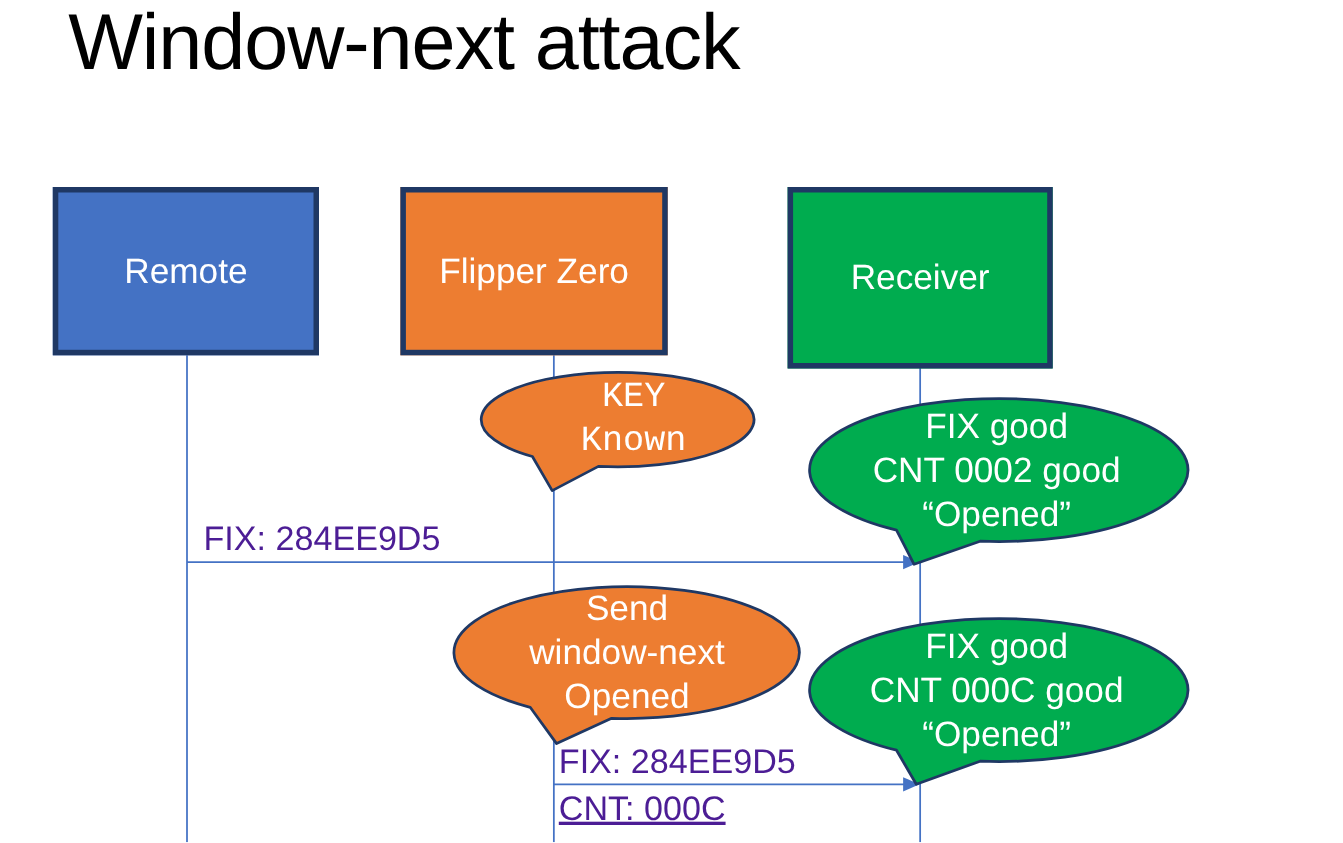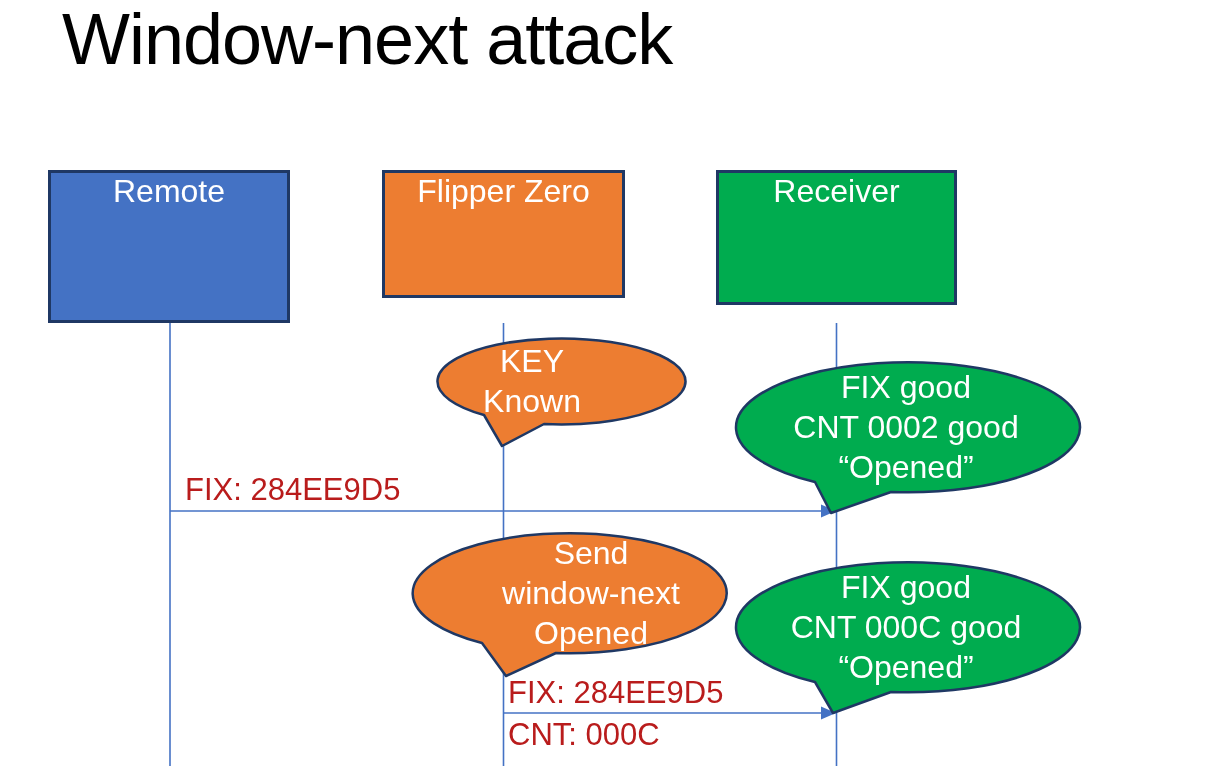--- a/index.html
+++ b/index.html
@@ -7,42 +7,42 @@
     position:relative;width:1221px;height:766px;background:#ffffff;
     overflow:hidden;font-family:"Liberation Sans",sans-serif;
   }
   .title{
     position:absolute;left:62px;top:-4px;margin:0;
     font-size:72px;font-weight:300;letter-spacing:-1px;line-height:86px;
     color:#000;white-space:nowrap;
   }
   svg.canvas{position:absolute;left:0;top:0;}
   .actor{
-    position:absolute;box-sizing:border-box;border:3px solid #84cc16;
-    display:flex;align-items:flex-start;justify-content:center;
+    position:absolute;box-sizing:border-box;border:5px solid #84cc16;
+    display:flex;align-items:center;justify-content:center;
     color:#fff;font-size:32px;white-space:nowrap;
   }
   .actor-remote{left:48px;top:170px;width:242px;height:153px;}
-  .actor-flipper{left:382px;top:170px;width:243px;height:128px;}
-  .actor-receiver{left:716px;top:170px;width:241px;height:135px;}
+  .actor-flipper{left:364px;top:170px;width:243px;height:153px;}
+  .actor-receiver{left:716px;top:170px;width:241px;height:165px;}
   .callout-text{
     position:absolute;transform:translateX(-50%);
     text-align:center;color:#fff;font-size:32px;line-height:40px;white-space:nowrap;
   }
-  .ct-1{left:532px;top:341px;}
+  .ct-1{left:576px;top:341px;font-family:Liberation Mono, monospace;}
   .ct-2{left:906px;top:367px;}
-  .ct-3{left:570px;top:533px;margin-left:21px;}
+  .ct-3{left:570px;top:533px;}
   .ct-4{left:906px;top:567px;}
   .msg-label{
-    position:absolute;color:#b91c1c;font-size:31px;line-height:32px;white-space:nowrap;
+    position:absolute;color:#4c1d95;font-size:31px;line-height:32px;white-space:nowrap;
   }
   .m1t{left:185px;top:474px;}
   .m1b{left:185px;top:515px;}
   .m2t{left:508px;top:677px;}
-  .m2b{left:508px;top:719px;}
+  .m2b{left:508px;top:719px;text-decoration:underline;}
 </style>
 </head>
 <body>
 
 <div class="stage">
 
   <h1 class="title">Window-next attack</h1>
 
   <svg class="canvas" width="1221" height="766" viewBox="0 0 1221 766">
 

